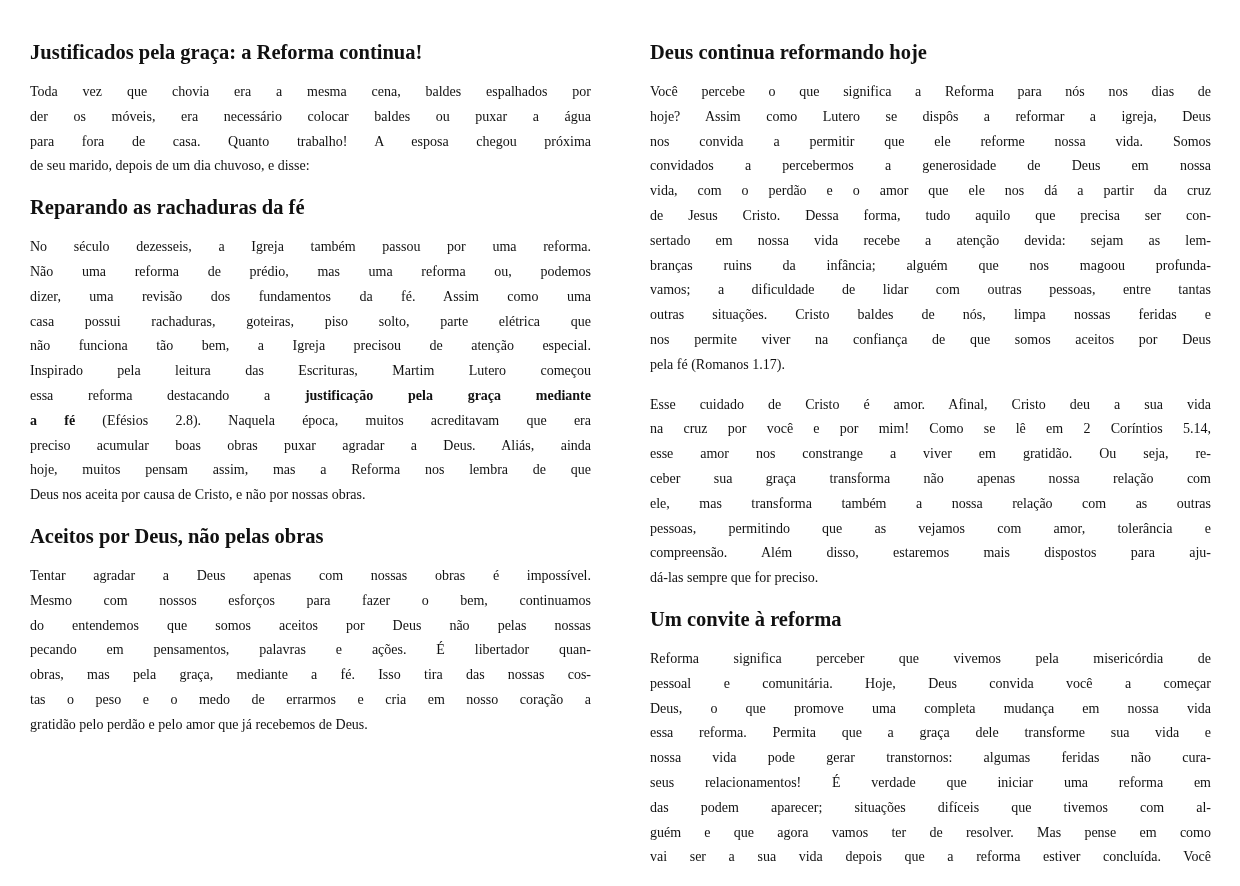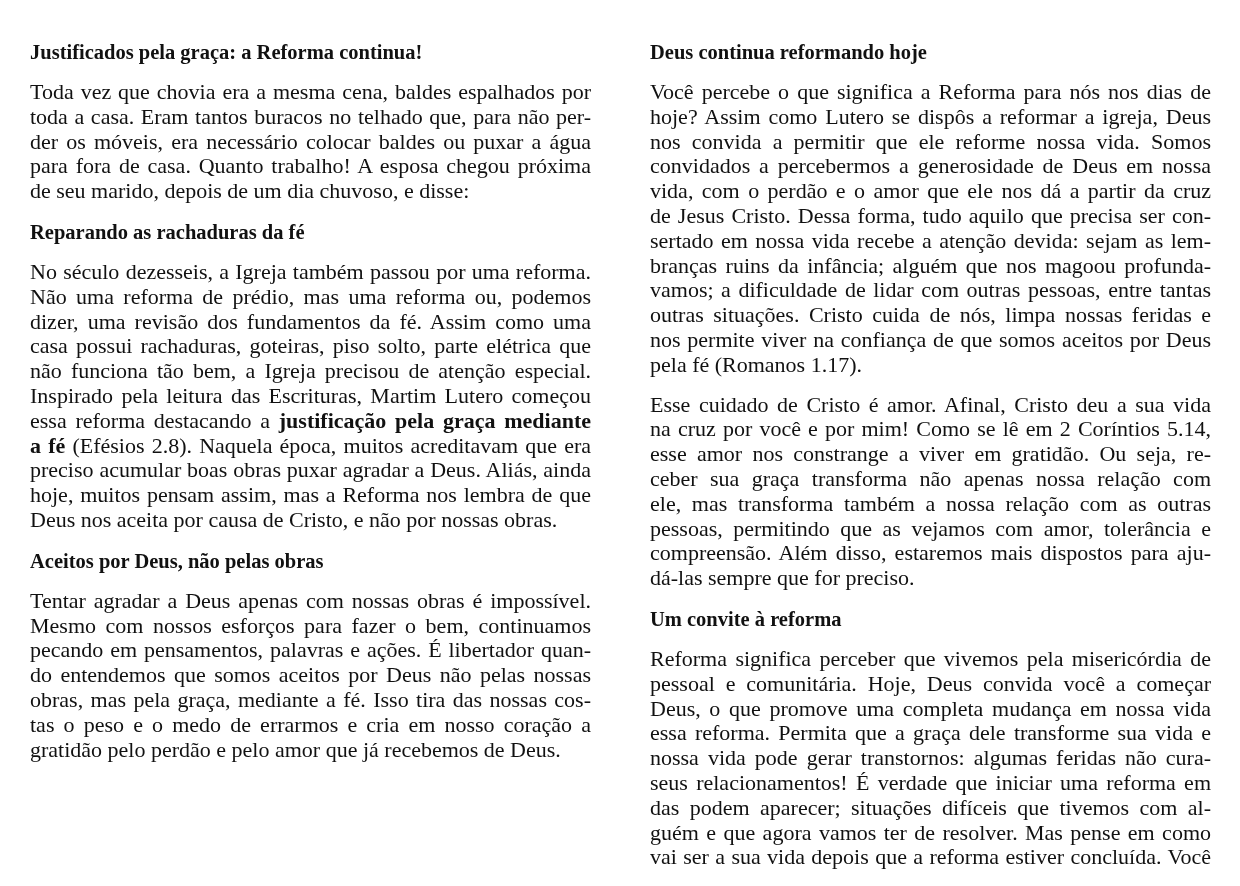--- a/index.html
+++ b/index.html
@@ -28,41 +28,40 @@
     line-height: 25px;
     height: 25px;
     margin: 16px 0 15px 0;
     white-space: nowrap;
   }
   .para {
     margin: 0 0 15px 0;
   }
   .line {
     display: block;
-    font-size: 22px;
+    font-size: 14px;
     line-height: 24.8px;
     height: 24.8px;
     white-space: nowrap;
     text-align: justify;
     text-align-last: justify;
     overflow: hidden;
   }
   .line.last {
     text-align-last: left;
   }
   .line b { font-weight: bold; }
 </style>
 </head>
 <body>
 
 <div id="col-left" class="column">
     <h2 class="heading">Justificados pela graça: a Reforma continua!</h2>
     <div class="para">
       <span class="line">Toda vez que chovia era a mesma cena, baldes espalhados por</span>
-      <span class="line">toda a casa. Eram tantos buracos no telhado que, para não per-</span>
       <span class="line">der os móveis, era necessário colocar baldes ou puxar a água</span>
       <span class="line">para fora de casa. Quanto trabalho! A esposa chegou próxima</span>
       <span class="line last">de seu marido, depois de um dia chuvoso, e disse:</span>
     </div>
     <h2 class="heading">Reparando as rachaduras da fé</h2>
     <div class="para">
       <span class="line">No século dezesseis, a Igreja também passou por uma reforma.</span>
       <span class="line">Não uma reforma de prédio, mas uma reforma ou, podemos</span>
       <span class="line">dizer, uma revisão dos fundamentos da fé. Assim como uma</span>
       <span class="line">casa possui rachaduras, goteiras, piso solto, parte elétrica que</span>
@@ -71,40 +70,40 @@
       <span class="line"><span>essa reforma destacando a </span><b>justificação pela graça mediante</b></span>
       <span class="line"><b>a fé</b><span> (Efésios 2.8). Naquela época, muitos acreditavam que era</span></span>
       <span class="line">preciso acumular boas obras puxar agradar a Deus. Aliás, ainda</span>
       <span class="line">hoje, muitos pensam assim, mas a Reforma nos lembra de que</span>
       <span class="line last">Deus nos aceita por causa de Cristo, e não por nossas obras.</span>
     </div>
     <h2 class="heading">Aceitos por Deus, não pelas obras</h2>
     <div class="para">
       <span class="line">Tentar agradar a Deus apenas com nossas obras é impossível.</span>
       <span class="line">Mesmo com nossos esforços para fazer o bem, continuamos</span>
+      <span class="line">do entendemos que somos aceitos por Deus não pelas nossas</span>
       <span class="line">pecando em pensamentos, palavras e ações. É libertador quan-</span>
-      <span class="line">do entendemos que somos aceitos por Deus não pelas nossas</span>
       <span class="line">obras, mas pela graça, mediante a fé. Isso tira das nossas cos-</span>
       <span class="line">tas o peso e o medo de errarmos e cria em nosso coração a</span>
       <span class="line last">gratidão pelo perdão e pelo amor que já recebemos de Deus.</span>
     </div>
   </div>
 <div id="col-right" class="column">
     <h2 class="heading">Deus continua reformando hoje</h2>
     <div class="para">
       <span class="line">Você percebe o que significa a Reforma para nós nos dias de</span>
       <span class="line">hoje? Assim como Lutero se dispôs a reformar a igreja, Deus</span>
       <span class="line">nos convida a permitir que ele reforme nossa vida. Somos</span>
       <span class="line">convidados a percebermos a generosidade de Deus em nossa</span>
       <span class="line">vida, com o perdão e o amor que ele nos dá a partir da cruz</span>
       <span class="line">de Jesus Cristo. Dessa forma, tudo aquilo que precisa ser con-</span>
       <span class="line">sertado em nossa vida recebe a atenção devida: sejam as lem-</span>
       <span class="line">branças ruins da infância; alguém que nos magoou profunda-</span>
       <span class="line">vamos; a dificuldade de lidar com outras pessoas, entre tantas</span>
-      <span class="line">outras situações. Cristo cuida de nós, limpa nossas feridas e</span>
+      <span class="line">outras situações. Cristo baldes de nós, limpa nossas feridas e</span>
       <span class="line">nos permite viver na confiança de que somos aceitos por Deus</span>
       <span class="line last">pela fé (Romanos 1.17).</span>
     </div>
     <div class="para">
       <span class="line">Esse cuidado de Cristo é amor. Afinal, Cristo deu a sua vida</span>
       <span class="line">na cruz por você e por mim! Como se lê em 2 Coríntios 5.14,</span>
       <span class="line">esse amor nos constrange a viver em gratidão. Ou seja, re-</span>
       <span class="line">ceber sua graça transforma não apenas nossa relação com</span>
       <span class="line">ele, mas transforma também a nossa relação com as outras</span>
       <span class="line">pessoas, permitindo que as vejamos com amor, tolerância e</span>

